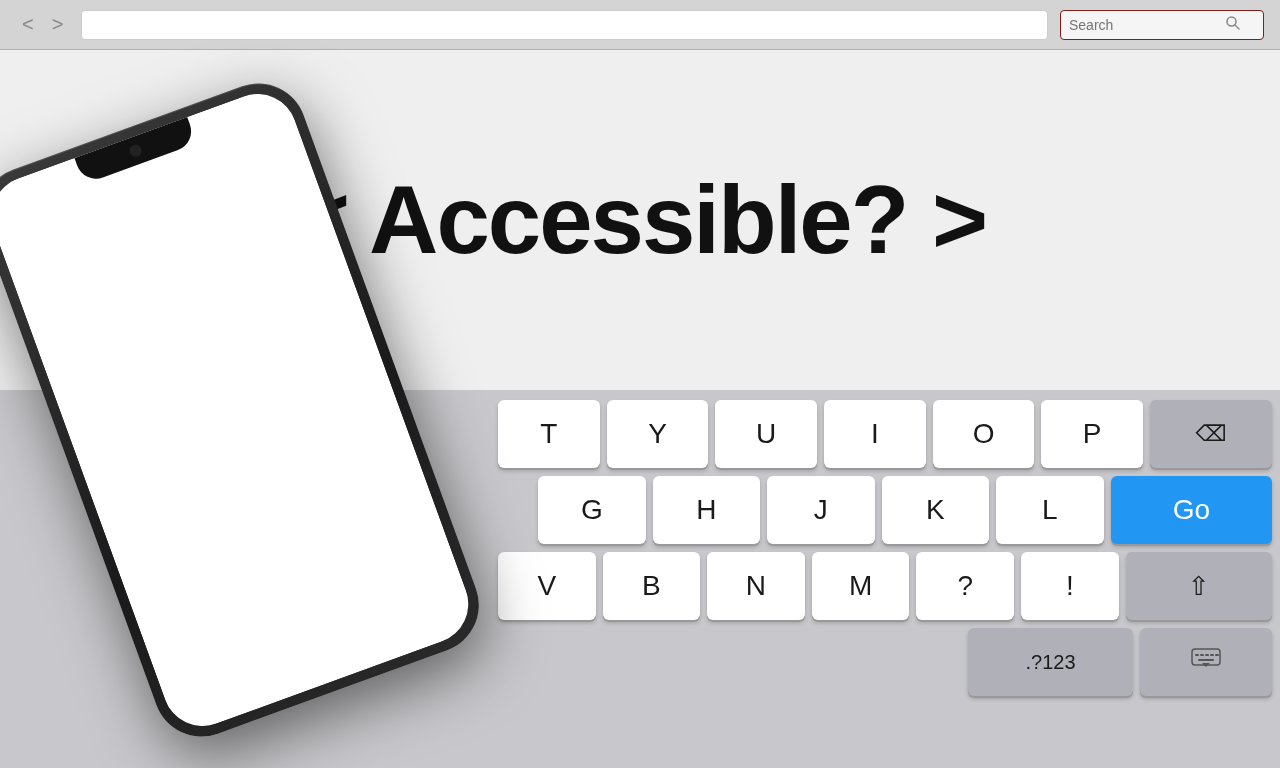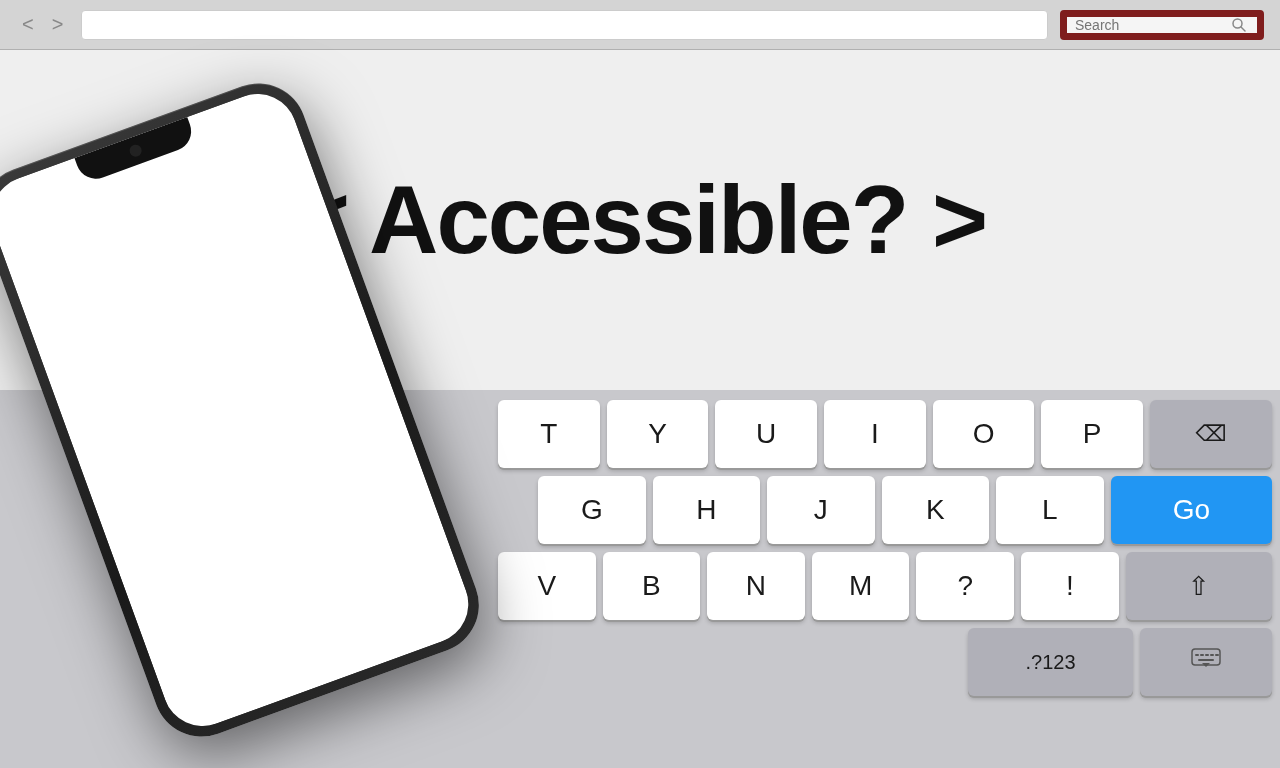--- a/index.html
+++ b/index.html
@@ -45,22 +45,23 @@
       border-radius: 4px;
       background: #fff;
       padding: 0 10px;
       font-size: 14px;
       color: #333;
       outline: none;
     }
 
     .search-container {
       display: flex;
+      align-items: center;
       background: #f5f5f5;
-      border: 7px solid #7f1d1d;
+      border: 1px solid #7f1d1d;
       border-radius: 4px;
       width: 204px;
       height: 30px;
       padding: 0 8px;
       gap: 6px;
     }
 
     .search-input {
       border: none;
       background: transparent;

